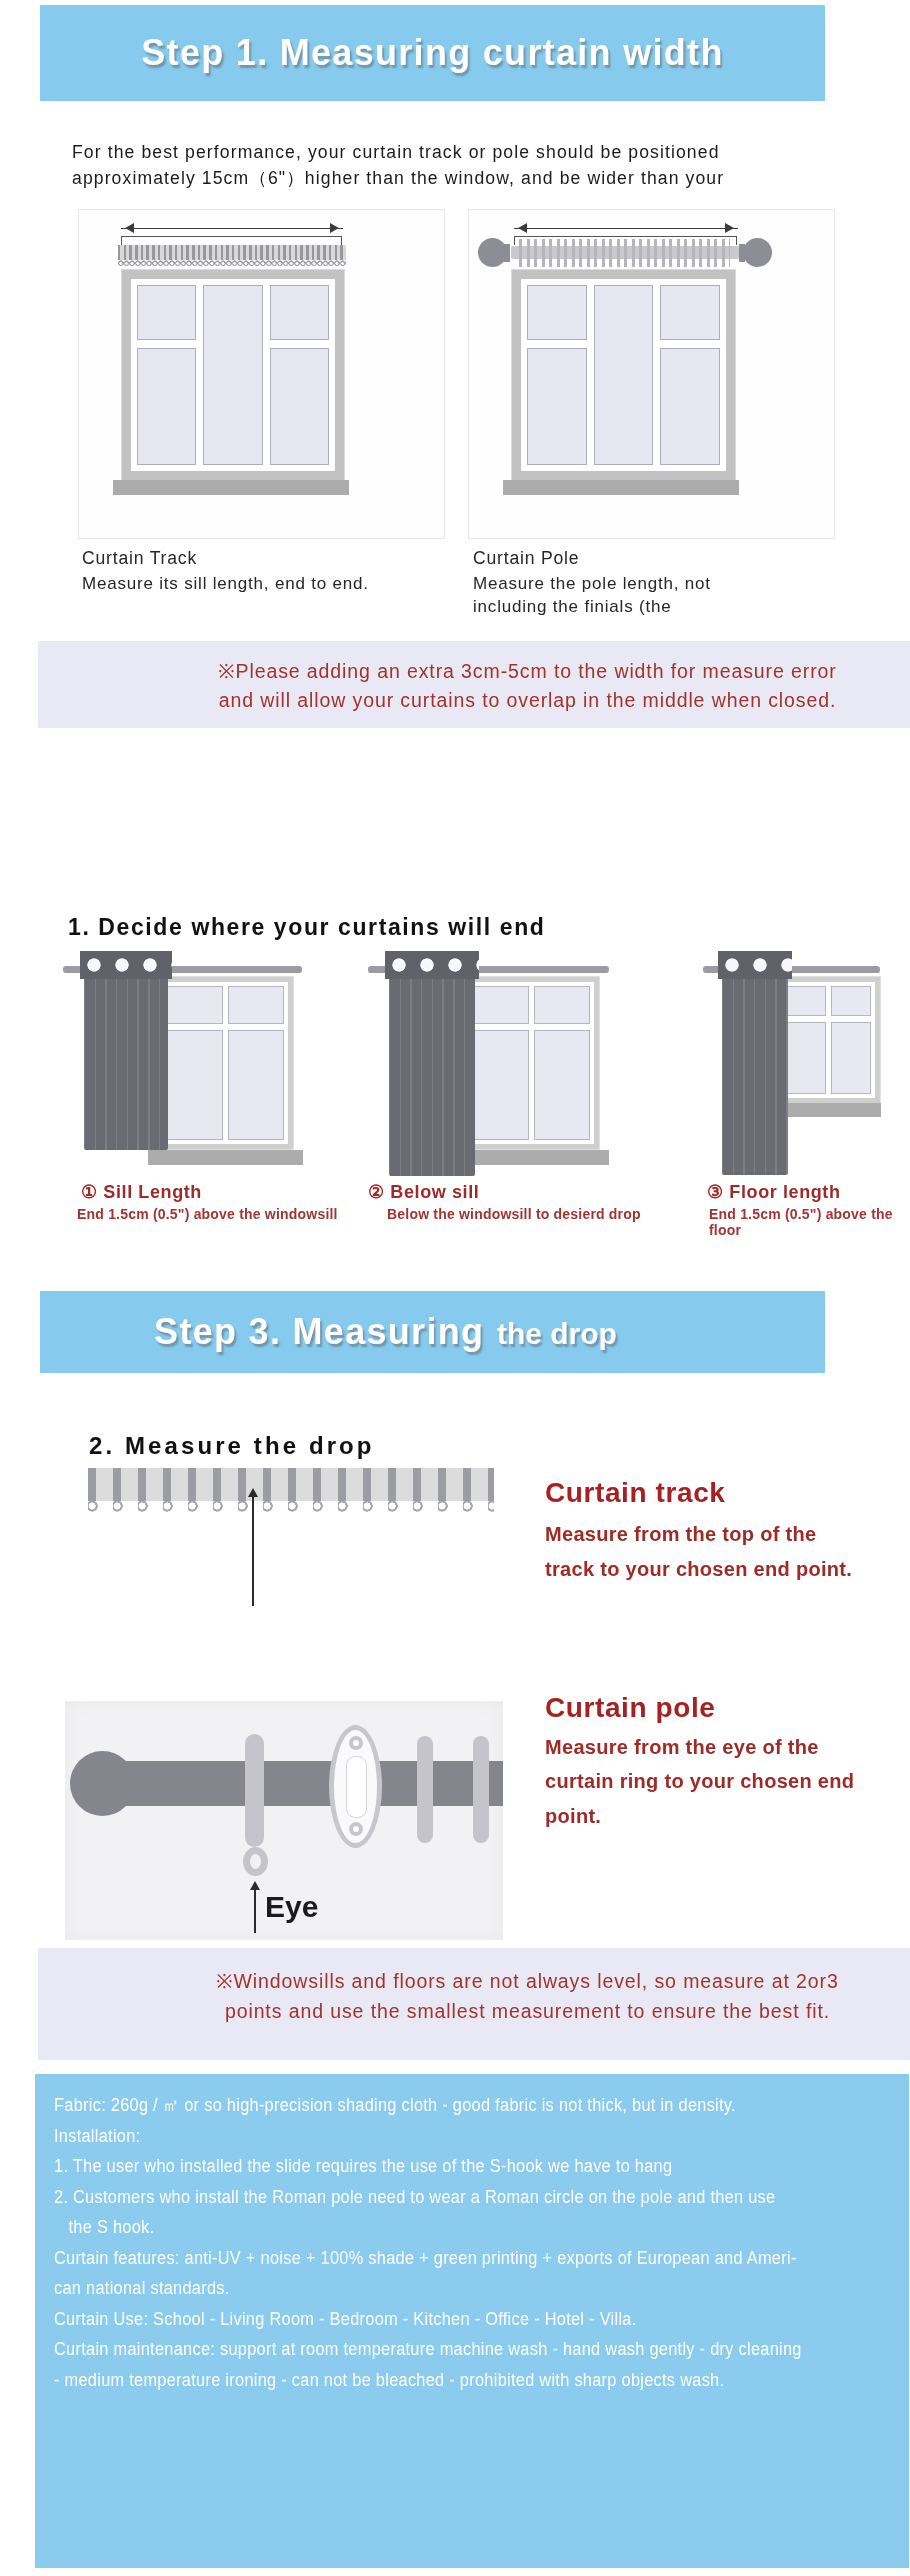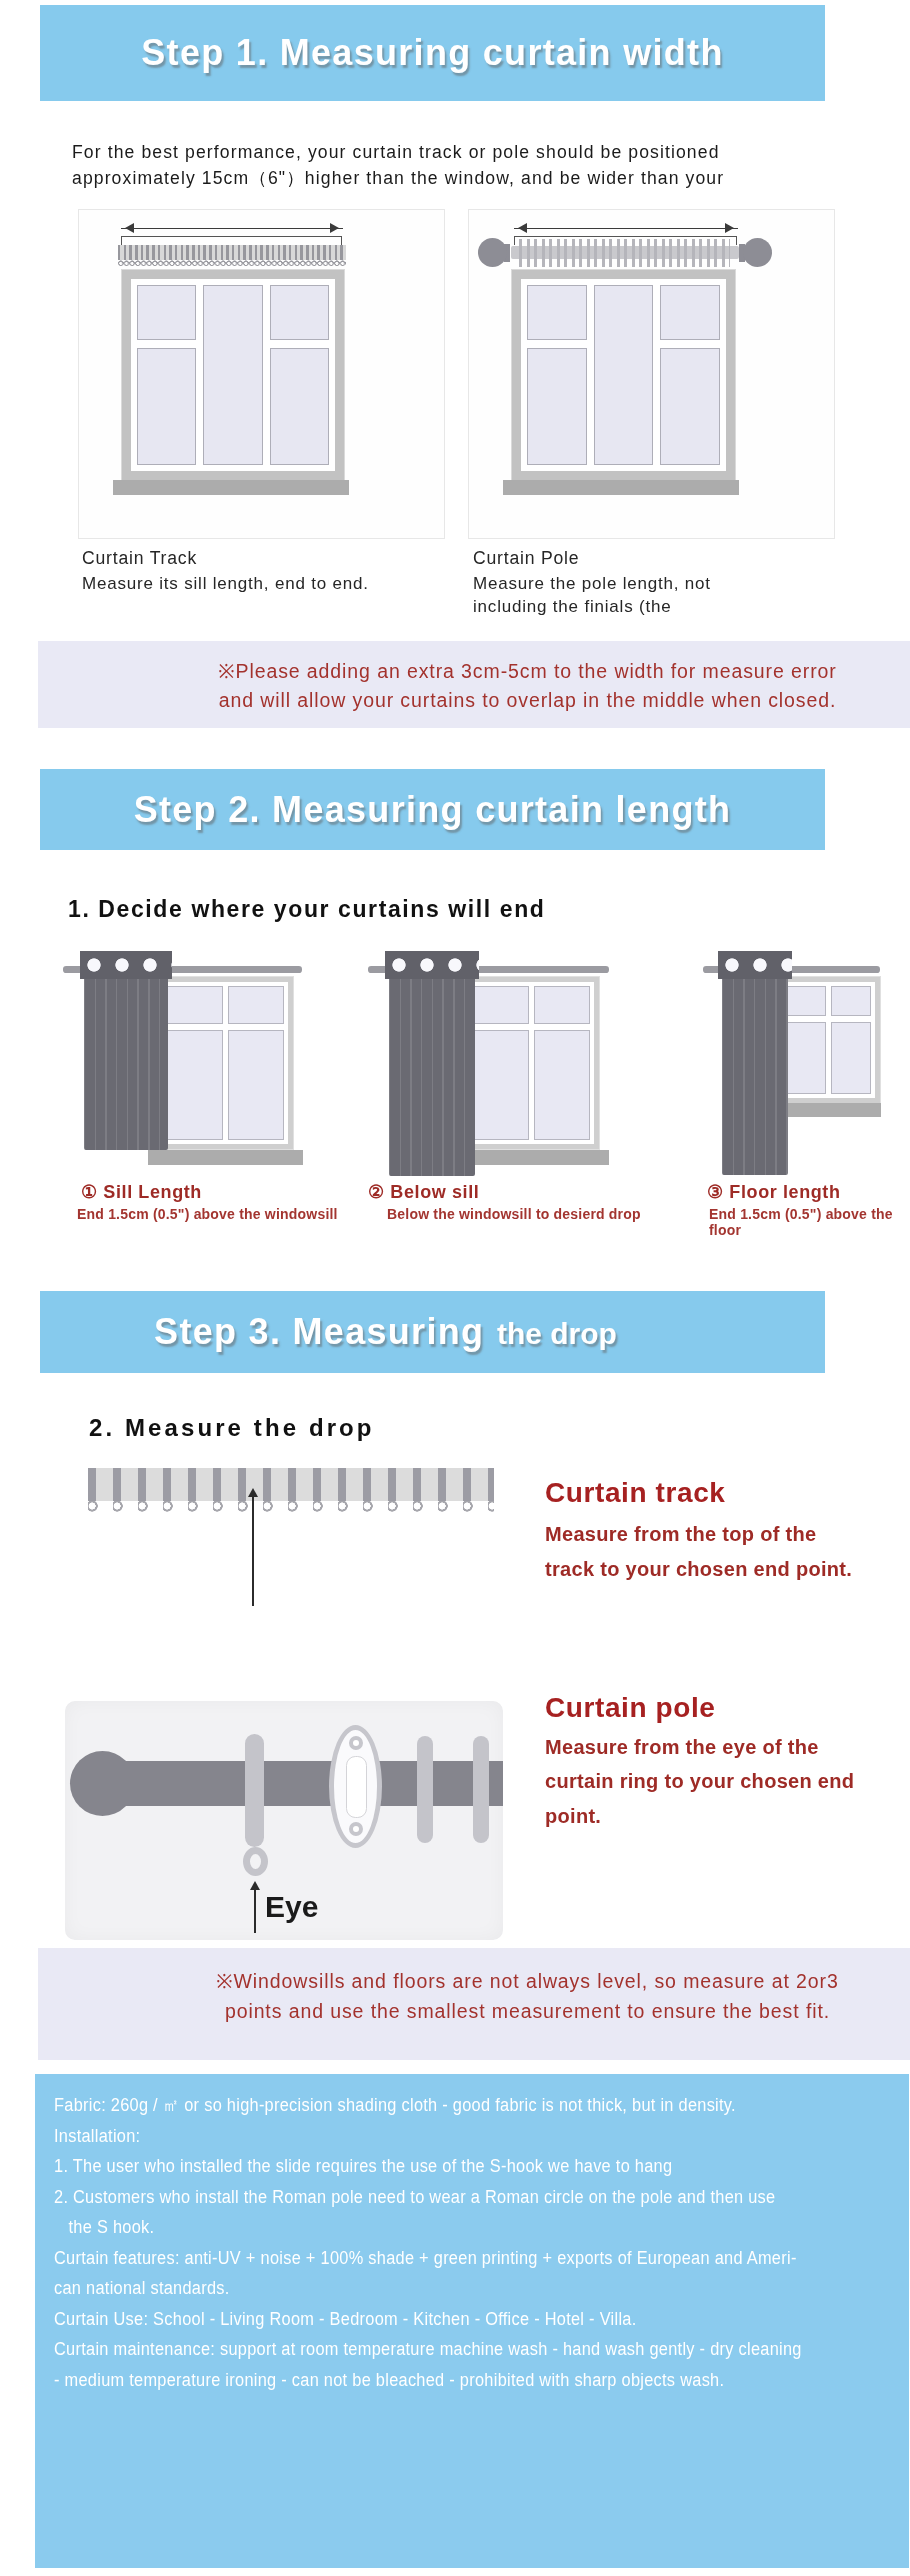--- a/index.html
+++ b/index.html
@@ -12,21 +12,21 @@
           text-shadow:1.9px 2.5px 1.9px rgba(95,95,95,.5);}
   .banner-1{top:5px;height:96px;line-height:96px;font-size:36px;}
   .banner-2{top:769px;height:81px;line-height:81px;font-size:36px;}
   .banner-3{top:1291px;height:82px;line-height:82px;font-size:36px;padding-right:94px;box-sizing:border-box;}
   .banner-3 .sub{font-size:30px;letter-spacing:0;margin-left:12.6px;}
 
   
   .intro-line{position:absolute;left:72px;font-size:17.6px;letter-spacing:1.1px;color:#1b1b1b;}
   .cap-title{position:absolute;font-size:17.6px;letter-spacing:0.8px;color:#262626;}
   .cap-line{position:absolute;font-size:17px;letter-spacing:0.8px;color:#262626;}
-  .h-black{position:absolute;font-weight:bold;color:#111;}
+  .h-black{position:absolute;font-weight:bold;color:#111;margin-top:18px;}
 
   
   .note-box{position:absolute;left:38px;width:871px;background:#E9E9F5;padding-left:36px;}
   .note-line{position:absolute;width:100%;text-align:center;color:#A3322D;
              font-size:19.5px;letter-spacing:0.9px;}
 
   
   .diag-box{position:absolute;top:209px;width:365px;height:328px;background:#fefefe;
             border:0.6px solid #e7e7e7;}
   .dbl-arrow{position:absolute;height:0;border-top:1.9px solid #3b3b3b;}
@@ -75,21 +75,21 @@
   .hooks3{position:absolute;height:14px;background-repeat:repeat-x;background-size:25px 14px;
         background-image:radial-gradient(circle at 4.1px 5px,rgba(0,0,0,0) 3.4px,#a6a6ac 3.7px 5.4px,rgba(0,0,0,0) 5.8px);}
   .up-arrow{position:absolute;width:1.9px;background:#2b2b2b;}
   .up-arrow::before{content:"";position:absolute;top:-9.4px;left:-3.8px;width:0;height:0;
         border:5px solid transparent;border-bottom:9.4px solid #2b2b2b;}
   .red-h{position:absolute;font-weight:bold;color:#A62121;font-size:28px;letter-spacing:0.6px;}
   .red-t{position:absolute;font-weight:bold;color:#9E2B26;font-size:20px;letter-spacing:0.3px;}
 
   
   .photo{position:absolute;left:65px;top:1701px;width:438px;height:239px;background:#F2F2F4;
-         border-radius:10px;overflow:hidden;box-shadow:inset 0 0 19px rgba(0,0,0,.04);}
+         border-radius:1px;overflow:hidden;box-shadow:inset 0 0 19px rgba(0,0,0,.04);}
   .photo .bar{position:absolute;left:36px;top:60px;width:402px;height:45px;background:#85858D;}
   .photo .neck{position:absolute;left:60px;top:68px;width:25px;height:29px;background:#85858D;}
   .photo .fin{position:absolute;left:5px;top:50px;width:65px;height:65px;border-radius:50%;background:#85858D;}
   .photo .ring{position:absolute;background:#C4C4CA;border-radius:9.4px;}
   .plate{position:absolute;left:264px;top:24px;width:53px;height:123px;border:5.7px solid #C6C6CC;
          border-radius:50%;background:#FAFAFC;box-sizing:border-box;}
   .screw{position:absolute;width:14px;height:14px;border:4.4px solid #C6C6CC;border-radius:50%;
          box-sizing:border-box;background:#fff;}
   .slot{position:absolute;width:19px;height:60px;border:1.3px solid #d4d4d8;border-radius:9.4px;background:#fff;}
   .eye-loop{position:absolute;left:178px;top:146px;width:25px;height:29px;border:7px solid #C4C4CA;
@@ -164,23 +164,20 @@
   <div class="cap-line" style="left:82px;top:574px;">Measure its sill length, end to end.</div>
   <div class="cap-title" style="left:473px;top:548px;">Curtain Pole</div>
   <div class="cap-line" style="left:473px;top:574px;">Measure the pole length, not</div>
   <div class="cap-line" style="left:473px;top:597px;">including the finials (the</div>
 
   <div class="note-box" style="top:641px;height:87px;">
     <div class="note-line" style="top:16.4px;">※Please adding an extra 3cm-5cm to the width for measure error</div>
     <div class="note-line" style="top:48px;">and will allow your curtains to overlap in the middle when closed.</div>
   </div>
 
-  <div class="banner banner-2">
-    <span>Step 2. Measuring curtain length</span>
-  </div>
 
   <div class="h-black" style="left:68px;top:896px;font-size:23px;letter-spacing:1.6px;">1. Decide where your curtains will end</div>
 
   <div>
     <div class="rod" style="left:63px;top:966px;width:239px;"></div>
     <div class="swin" style="left:157px;top:977px;width:136px;height:172px;">
       <div class="scol">
         <div class="spane sp-top"></div>
         <div class="spane pane-fill"></div>
       </div>

